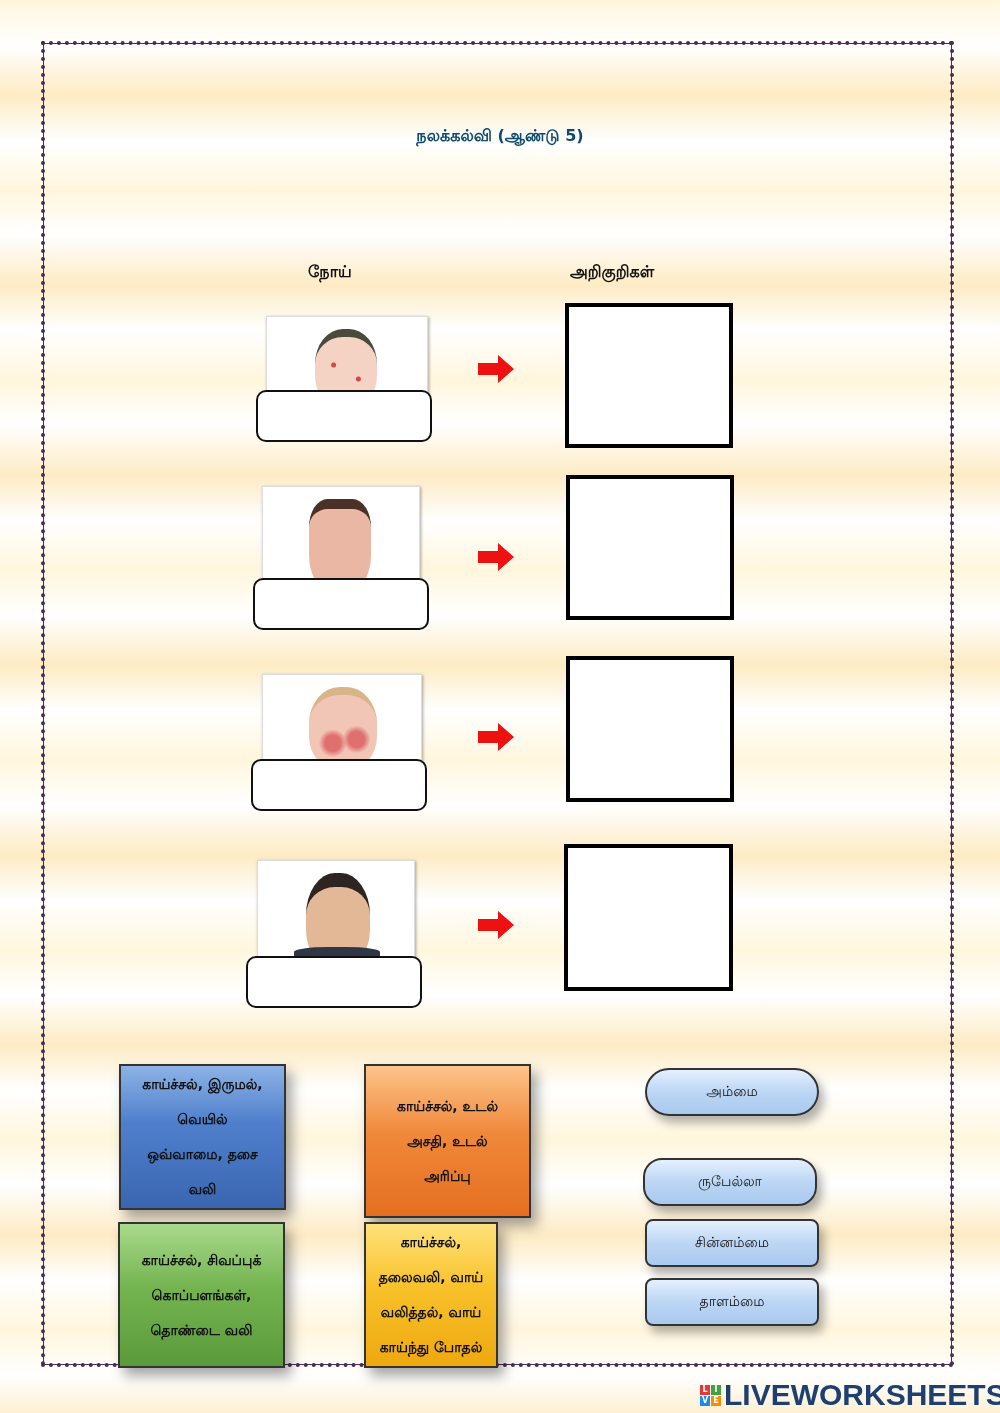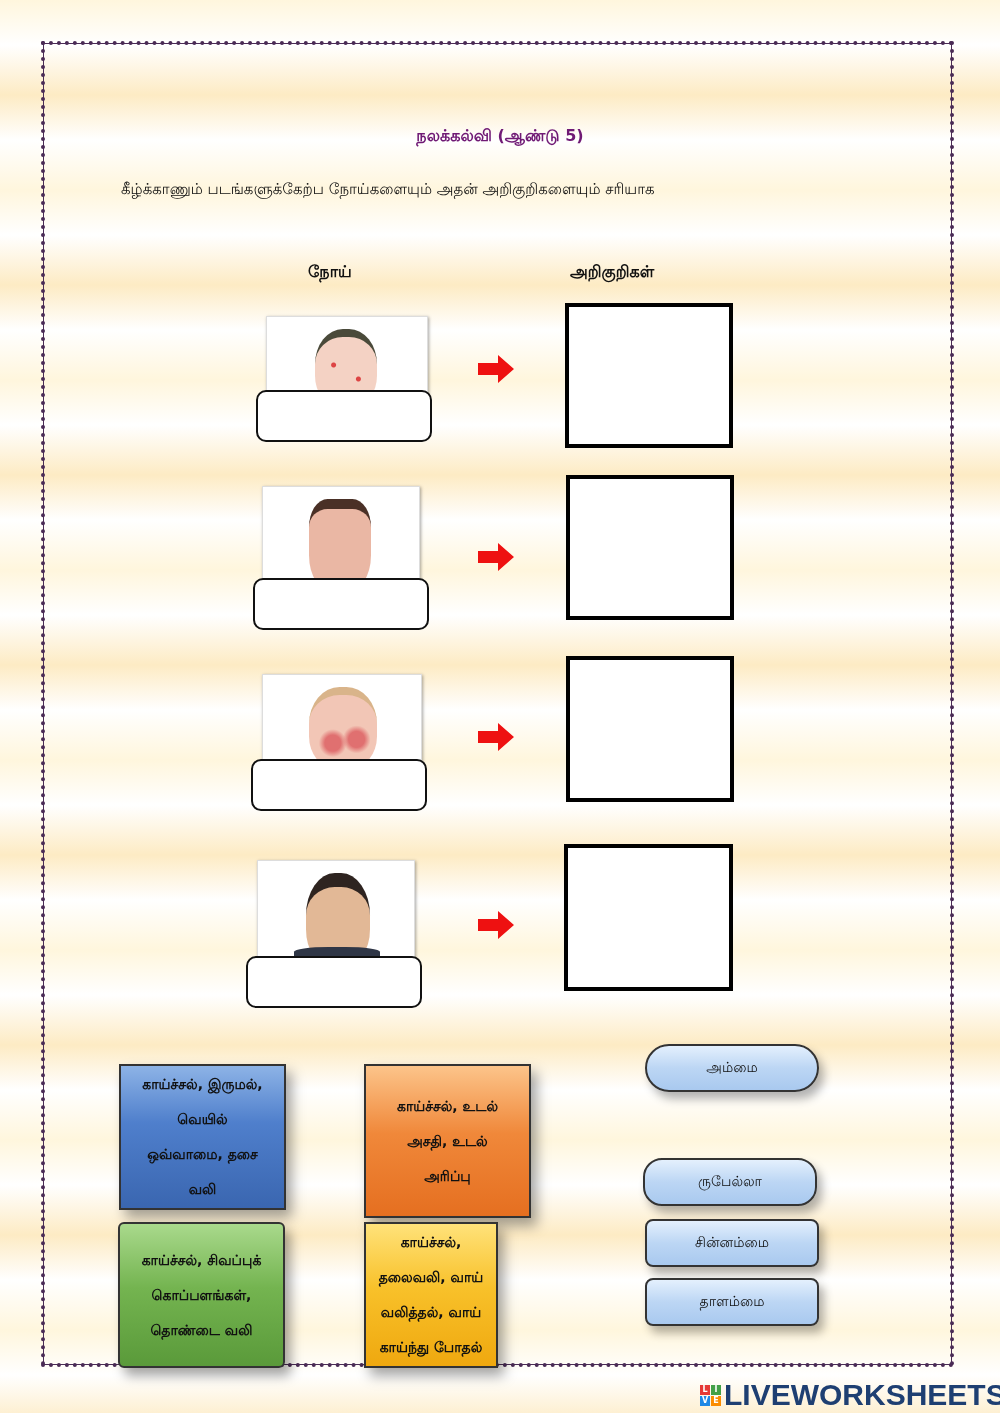--- a/index.html
+++ b/index.html
@@ -9,50 +9,49 @@
     background: repeating-linear-gradient(180deg,
       #fff6dd 0px, #ffffff 45px, #fdebc4 95px, #ffffff 140px, #fff6dd 190px);
   }
   .frame {
     position:absolute; left:41px; top:41px; width:913px; height:1326px;
     border:4px dotted #4a2b55;
     outline:1px solid #4a2b55; outline-offset:-3px;
     box-sizing:border-box;
   }
   .title { position:absolute; left:0; width:1000px; top:126px; text-align:center;
-    font-weight:bold; font-size:16px; color:#701a75; }
+    font-weight:bold; font-size:16px; color:#0c4a6e; }
   .instr { position:absolute; left:121px; top:172px; width:680px; font-size:15px; color:#111; line-height:35px; }
   .col-head { position:absolute; top:262px; font-weight:bold; font-size:16px; color:#111; }
   .photo { position:absolute; background:#fff; box-shadow:1px 1px 3px rgba(0,0,0,0.35); border:1px solid #ddd; overflow:hidden; }
   .face { position:absolute; border-radius:45% 45% 40% 40%; }
   .name-box { position:absolute; background:#fff; border:2.5px solid #111; border-radius:10px; box-sizing:border-box; }
   .arrow { position:absolute; width:36px; height:28px; }
   .ans-box { position:absolute; background:#fff; border:4px solid #000; box-sizing:border-box; }
   .card { position:absolute; box-sizing:border-box; border:2px solid #333; display:flex; align-items:center; justify-content:center;
     text-align:center; font-size:14px; font-weight:bold; color:#111; line-height:35px; box-shadow:6px 8px 12px rgba(0,0,0,0.35); }
   .card.blue { background:linear-gradient(180deg,#8db3e6 0%,#4f7fcc 40%,#3a66b0 100%); }
   .card.orange { background:linear-gradient(180deg,#fcc48a 0%,#f0883a 45%,#e56f20 100%); }
-  .card.green { background:linear-gradient(180deg,#a9d98c 0%,#74b450 45%,#5a9a3a 100%);border-radius:6px; }
+  .card.green { background:linear-gradient(180deg,#a9d98c 0%,#74b450 45%,#5a9a3a 100%); }
   .card.yellow { background:linear-gradient(180deg,#ffe27a 0%,#f8c12a 45%,#efa80f 100%); }
   .pill { position:absolute; left:645px; width:174px; height:48px; box-sizing:border-box; border:2px solid #333; border-radius:8px;
     background:linear-gradient(180deg,#e4f0fd 0%,#bcd6f4 50%,#a9c9ef 100%); display:flex; align-items:center; justify-content:center;
     font-size:14px; color:#111; box-shadow:5px 7px 10px rgba(0,0,0,0.3); }
   .logo { position:absolute; left:700px; top:1378px; display:flex; align-items:center; }
   .logo-icon { display:grid; grid-template-columns:10px 10px; grid-template-rows:10px 10px; gap:1px; margin-right:3px; }
   .logo-icon span { font-size:8px; font-weight:bold; color:#fff; display:flex; align-items:center; justify-content:center; }
   .logo-text { font-family:"Liberation Sans", sans-serif; font-weight:bold; font-size:30px; color:#1e3f72; letter-spacing:0px; }
 </style>
 </head>
 <body>
 
 <div class="frame"></div>
 
 <div class="title">நலக்கல்வி (ஆண்டு 5)</div>
 <div class="instr">
-  <div>கீழ்க்காணும் படங்களுக்கேற்ப நோய்களையும் அதன் அறிகுறிகளையும் சரியாக</div>
 </div>
 <div class="col-head" style="left:308px;">நோய்</div>
 <div class="col-head" style="left:570px;">அறிகுறிகள்</div>
 
 <div class="photo" style="left:266px;top:316px;width:160px;height:80px;">
   <div class="face" style="left:48px;top:12px;width:62px;height:70px;background:radial-gradient(circle at 30% 40%,#d44 2px,transparent 3px),radial-gradient(circle at 70% 60%,#d44 2px,transparent 3px),radial-gradient(circle at 50% 80%,#d44 2px,transparent 3px),#f4d2c4;border-top:8px solid #4a4a3a;"></div>
 </div>
 <div class="name-box" style="left:256px;top:390px;width:176px;height:52px;"></div>
 <svg class="arrow" style="left:478px;top:355px;" viewBox="0 0 36 28">
     <polygon points="0,8 20,8 20,0 36,14 20,28 20,20 0,20" fill="#ee1111"></polygon>
@@ -111,21 +110,21 @@
 </div>
 <div class="card yellow" style="left:364px;top:1222px;width:134px;height:146px;">
   <div>
     <div>காய்ச்சல்,</div>
     <div>தலைவலி, வாய்</div>
     <div>வலித்தல், வாய்</div>
     <div>காய்ந்து போதல்</div>
   </div>
 </div>
 
-<div class="pill" style="top:1044px;border-radius:24px;">அம்மை</div>
+<div class="pill" style="top:1068px;border-radius:24px;">அம்மை</div>
 <div class="pill" style="top:1158px;left:643px;border-radius:19px;">ருபேல்லா</div>
 <div class="pill" style="top:1219px;">சின்னம்மை</div>
 <div class="pill" style="top:1278px;">தாளம்மை</div>
 
 <div class="logo">
   <div class="logo-icon">
     <span style="background:#e53935;">L</span>
     <span style="background:#43a047;">I</span>
     <span style="background:#1e88e5;">V</span>
     <span style="background:#fb8c00;">E</span>

